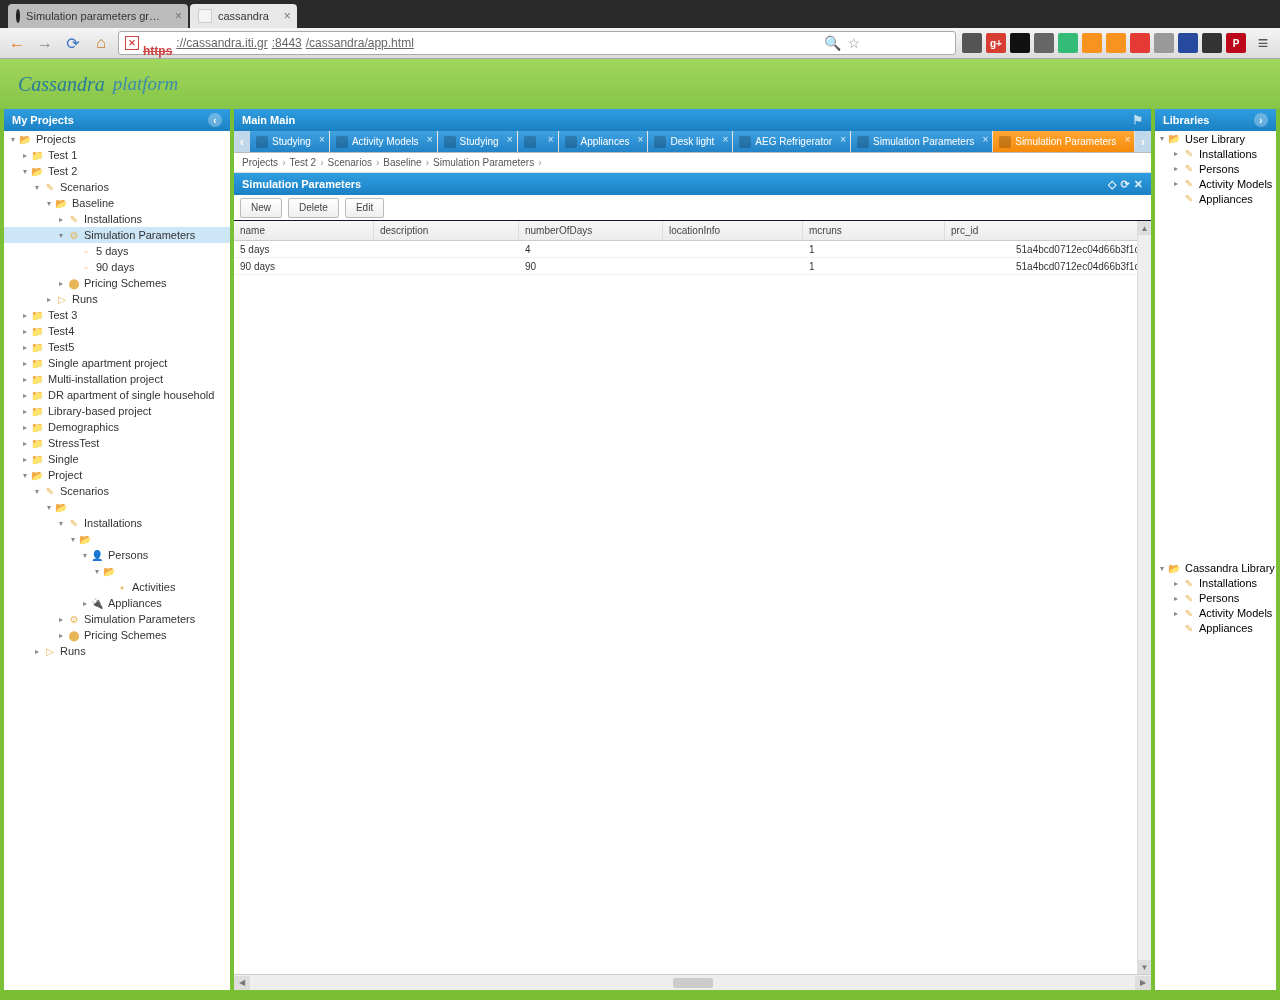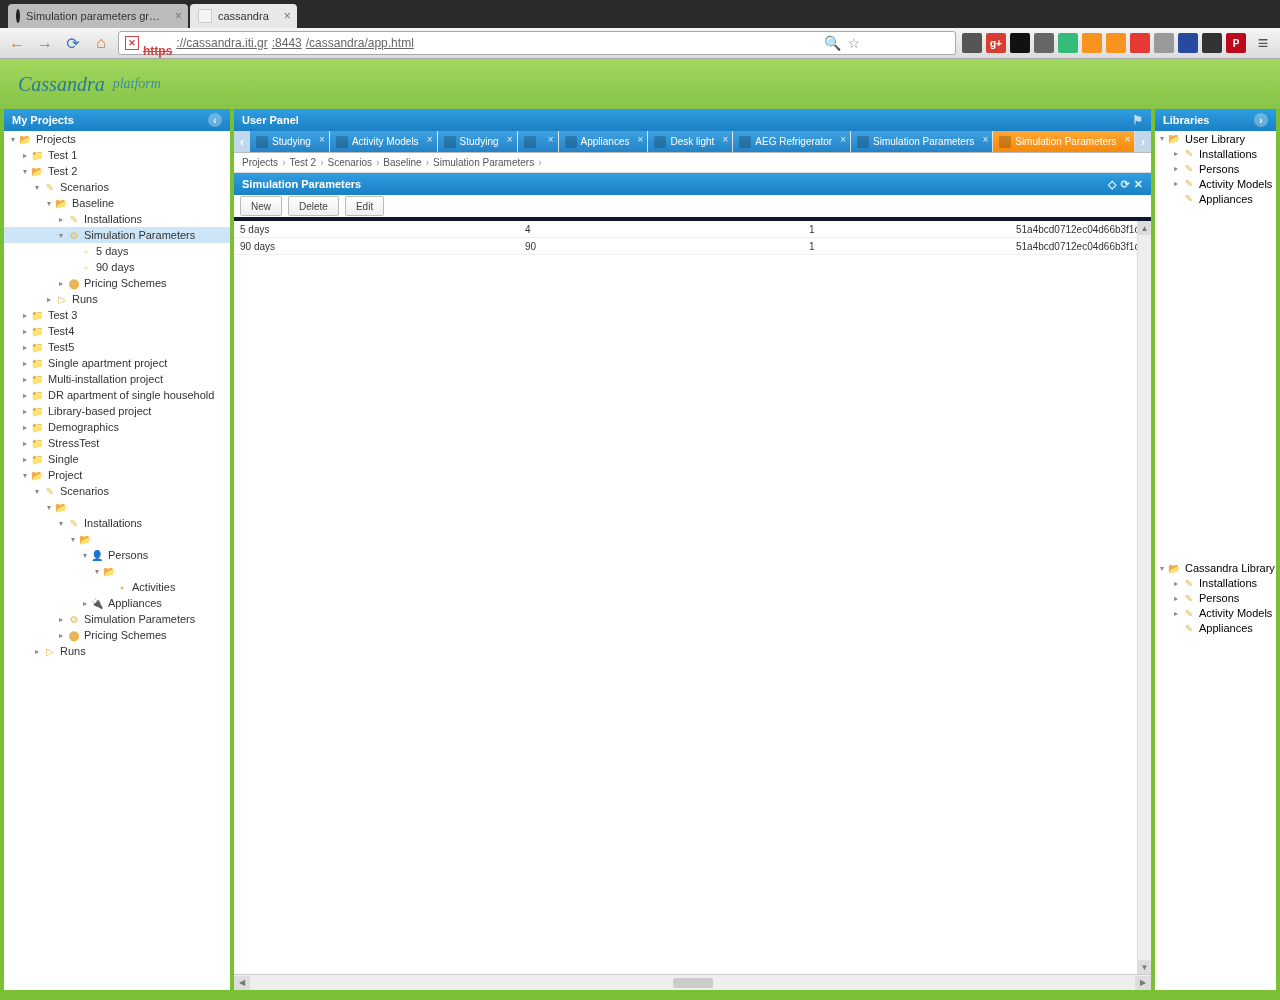--- a/index.html
+++ b/index.html
@@ -24,21 +24,21 @@
 .omnibox .right { margin-left: auto; display: flex; gap: 6px; color: #888; font-size: 14px; }
 .ext-icons { display: flex; gap: 4px; }
 .ext { width: 20px; height: 20px; background: #ccc; border-radius: 2px; font-size:10px; display:flex; align-items:center; justify-content:center; color:#fff; font-weight:bold;}
 .ext.k1{background:#555}.ext.k2{background:#d73d32}.ext.k3{background:#111}.ext.k4{background:#666}.ext.k5{background:#3b7}.ext.k6{background:#f7931e}.ext.k7{background:#f7931e}.ext.k8{background:#e53935}.ext.k9{background:#999}.ext.k10{background:#274a9e}.ext.k11{background:#333}.ext.k12{background:#bd081c}
 .burger { width: 22px; font-size: 18px; color: #555; text-align: center; }
 
 
 .app { position: absolute; top: 59px; left: 0; right: 0; bottom: 0; background: #7abf34; display: flex; flex-direction: column; }
 .app-header { height: 50px; background: linear-gradient(#a1d75c,#86c447); display: flex; align-items: center; padding-left: 18px; color: #2b6f8c; font-family: Georgia, serif; font-style: italic; }
 .app-header .logo { font-size: 20px; color: #2a7b98; margin-right: 8px; }
-.app-header .plat { font-size: 14px; color: #3c8cab; }
+.app-header .plat { font-size: 19px; color: #3c8cab; }
 
 .app-body { flex: 1; display: flex; gap: 4px; padding: 0 0 4px 0; min-height: 0; }
 
 .panel { background: #fff; display: flex; flex-direction: column; }
 .panel-head { height: 22px; background: linear-gradient(#2f9ee0,#1b80c4); color: #fff; font-weight: bold; font-size: 11px; display: flex; align-items: center; padding: 0 8px; justify-content: space-between; }
 .panel-head .collapse { width: 14px; height: 14px; border-radius: 50%; background: rgba(255,255,255,0.3); font-size: 10px; display: flex; align-items: center; justify-content: center; }
 
 
 .left { width: 226px; margin-left: 4px; }
 .tree { flex: 1; overflow: auto; font-size: 11px; color: #333; }
@@ -58,21 +58,21 @@
 .doc-tab .x { position: absolute; right: 4px; top: 3px; font-size: 10px; opacity: 0.8; }
 .doc-tab .ticon { width:12px; height:12px; background:rgba(0,0,0,0.2); margin-right:4px; border-radius:2px; }
 
 .crumbs { height: 20px; display: flex; align-items: center; padding: 0 8px; font-size: 10px; color: #555; gap: 4px; border-bottom: 1px solid #ddd; }
 .crumbs span { }
 
 .sub-head { height: 22px; background: linear-gradient(#2f9ee0,#1b80c4); color: #fff; font-weight: bold; font-size: 11px; display: flex; align-items: center; padding: 0 8px; }
 .sub-head .actions { margin-left: auto; display: flex; gap: 4px; font-size: 11px; }
 .sub-head .actions span { opacity: 0.85; }
 
-.btn-row { height: 26px; display: flex; align-items: center; gap: 6px; padding: 0 6px; border-bottom: 4px solid #0f172a; }
+.btn-row { height: 26px; display: flex; align-items: center; gap: 6px; padding: 0 6px; border-bottom: 1px solid #0f172a; }
 .tb-btn { height: 20px; padding: 0 10px; background: linear-gradient(#fff,#eee); border: 1px solid #bbb; border-radius: 2px; font-size: 10px; color: #444; display: flex; align-items: center; }
 
 .grid-head { height: 20px; background: linear-gradient(#f7f7f7,#ececec); display: flex; border-bottom: 1px solid #ccc; font-size: 10px; color: #444; }
 .gh-cell { border-right: 1px solid #ddd; padding: 0 6px; display: flex; align-items: center; }
 .grid-body { flex: 1; overflow: auto; position: relative; }
 .grow { height: 17px; display: flex; font-size: 10px; color: #333; border-bottom: 1px solid #f0f0f0; }
 .gcell { padding: 0 6px; display: flex; align-items: center; overflow:hidden; white-space:nowrap; }
 .grid-wrap { position: relative; flex: 1; display: flex; flex-direction: column; min-height: 0; }
 .vscroll { position: absolute; right: 0; top: 0; bottom: 0; width: 14px; background: #eee; border-left:1px solid #ddd; }
 .vscroll .arrow { height: 14px; font-size: 8px; color: #777; display:flex; align-items:center; justify-content:center; background:#ddd; }
@@ -320,21 +320,21 @@
           <div class="tn" style="padding-left: 28px;">
             <span class="arr">▸</span>
             <span class="ic">▷</span>
             <span class="lbl">Runs</span>
           </div>
         </div>
     </div>
 
     <div class="panel main">
       <div class="panel-head">
-        <span>User Panel</span>
+        <span>Main Main</span>
         <span class="flag">⚑</span>
       </div>
 
       <div class="tabs-wrap">
         <div class="tab-nav">‹</div>
         <div id="doc-tabs" style="display:flex; overflow:hidden; flex:1;">
             <div class="doc-tab">
               <span class="ticon"></span>
               <span>Studying</span>
               <span class="x">×</span>
@@ -411,20 +411,40 @@
           </div>
         <div class="tb-btn">
             <span>Delete</span>
           </div>
         <div class="tb-btn">
             <span>Edit</span>
           </div>
       </div>
 
       <div class="grid-wrap">
+        <div class="grid-head">
+          <div class="gh-cell c-name">
+              <span>name</span>
+            </div>
+          <div class="gh-cell c-desc">
+              <span>description</span>
+            </div>
+          <div class="gh-cell c-num">
+              <span>numberOfDays</span>
+            </div>
+          <div class="gh-cell c-loc">
+              <span>locationInfo</span>
+            </div>
+          <div class="gh-cell c-mc">
+              <span>mcruns</span>
+            </div>
+          <div class="gh-cell c-prc">
+              <span>prc_id</span>
+            </div>
+        </div>
         <div class="grid-body" id="grid-body">
             <div class="grow">
               <div class="gcell c-name">5 days</div>
               <div class="gcell c-desc"></div>
               <div class="gcell c-num">4</div>
               <div class="gcell c-loc"></div>
               <div class="gcell c-mc">1</div>
               <div class="gcell c-prc" style="justify-content:flex-end">51a4bcd0712ec04d66b3f1ce</div>
             </div>
             <div class="grow">

